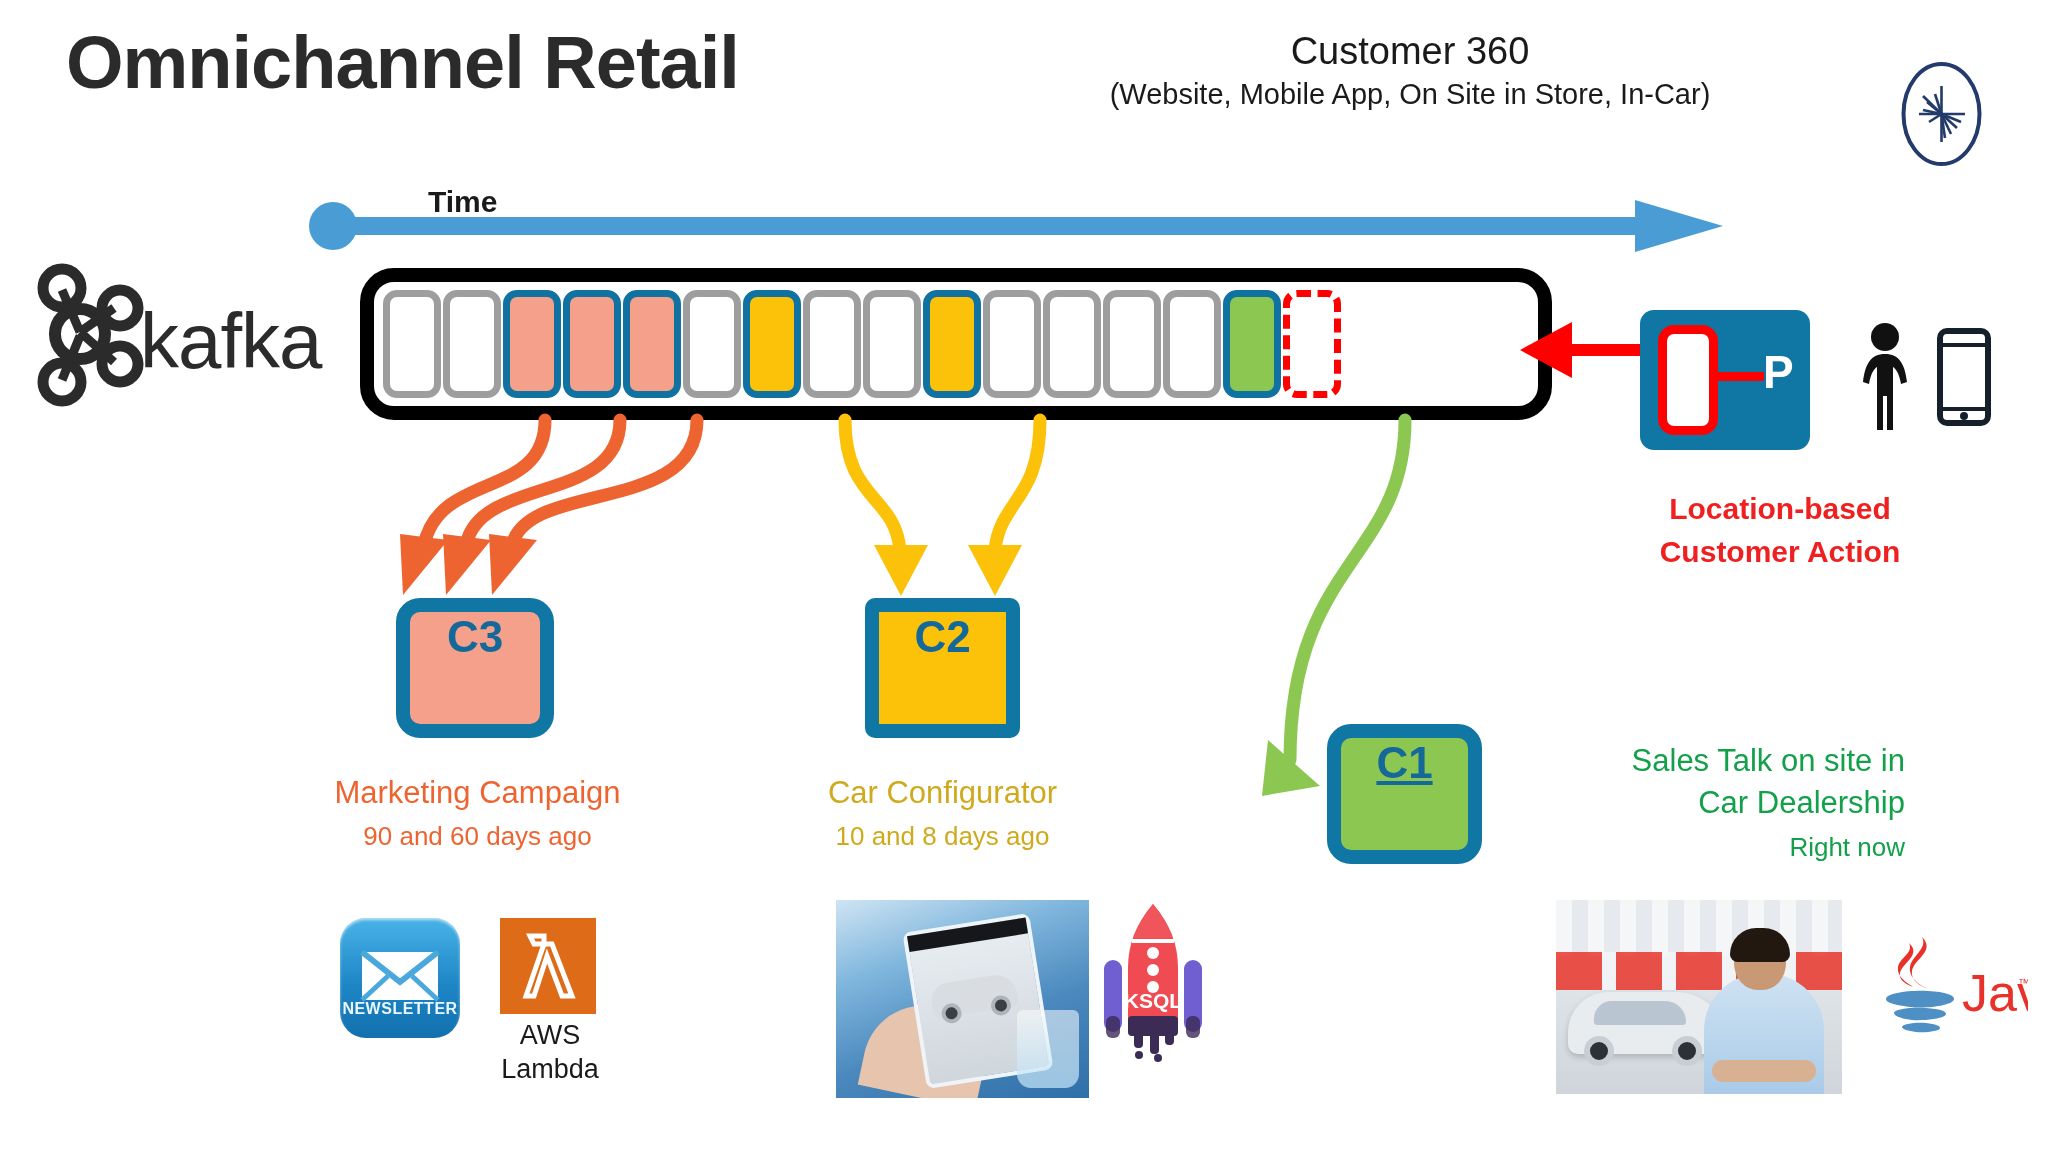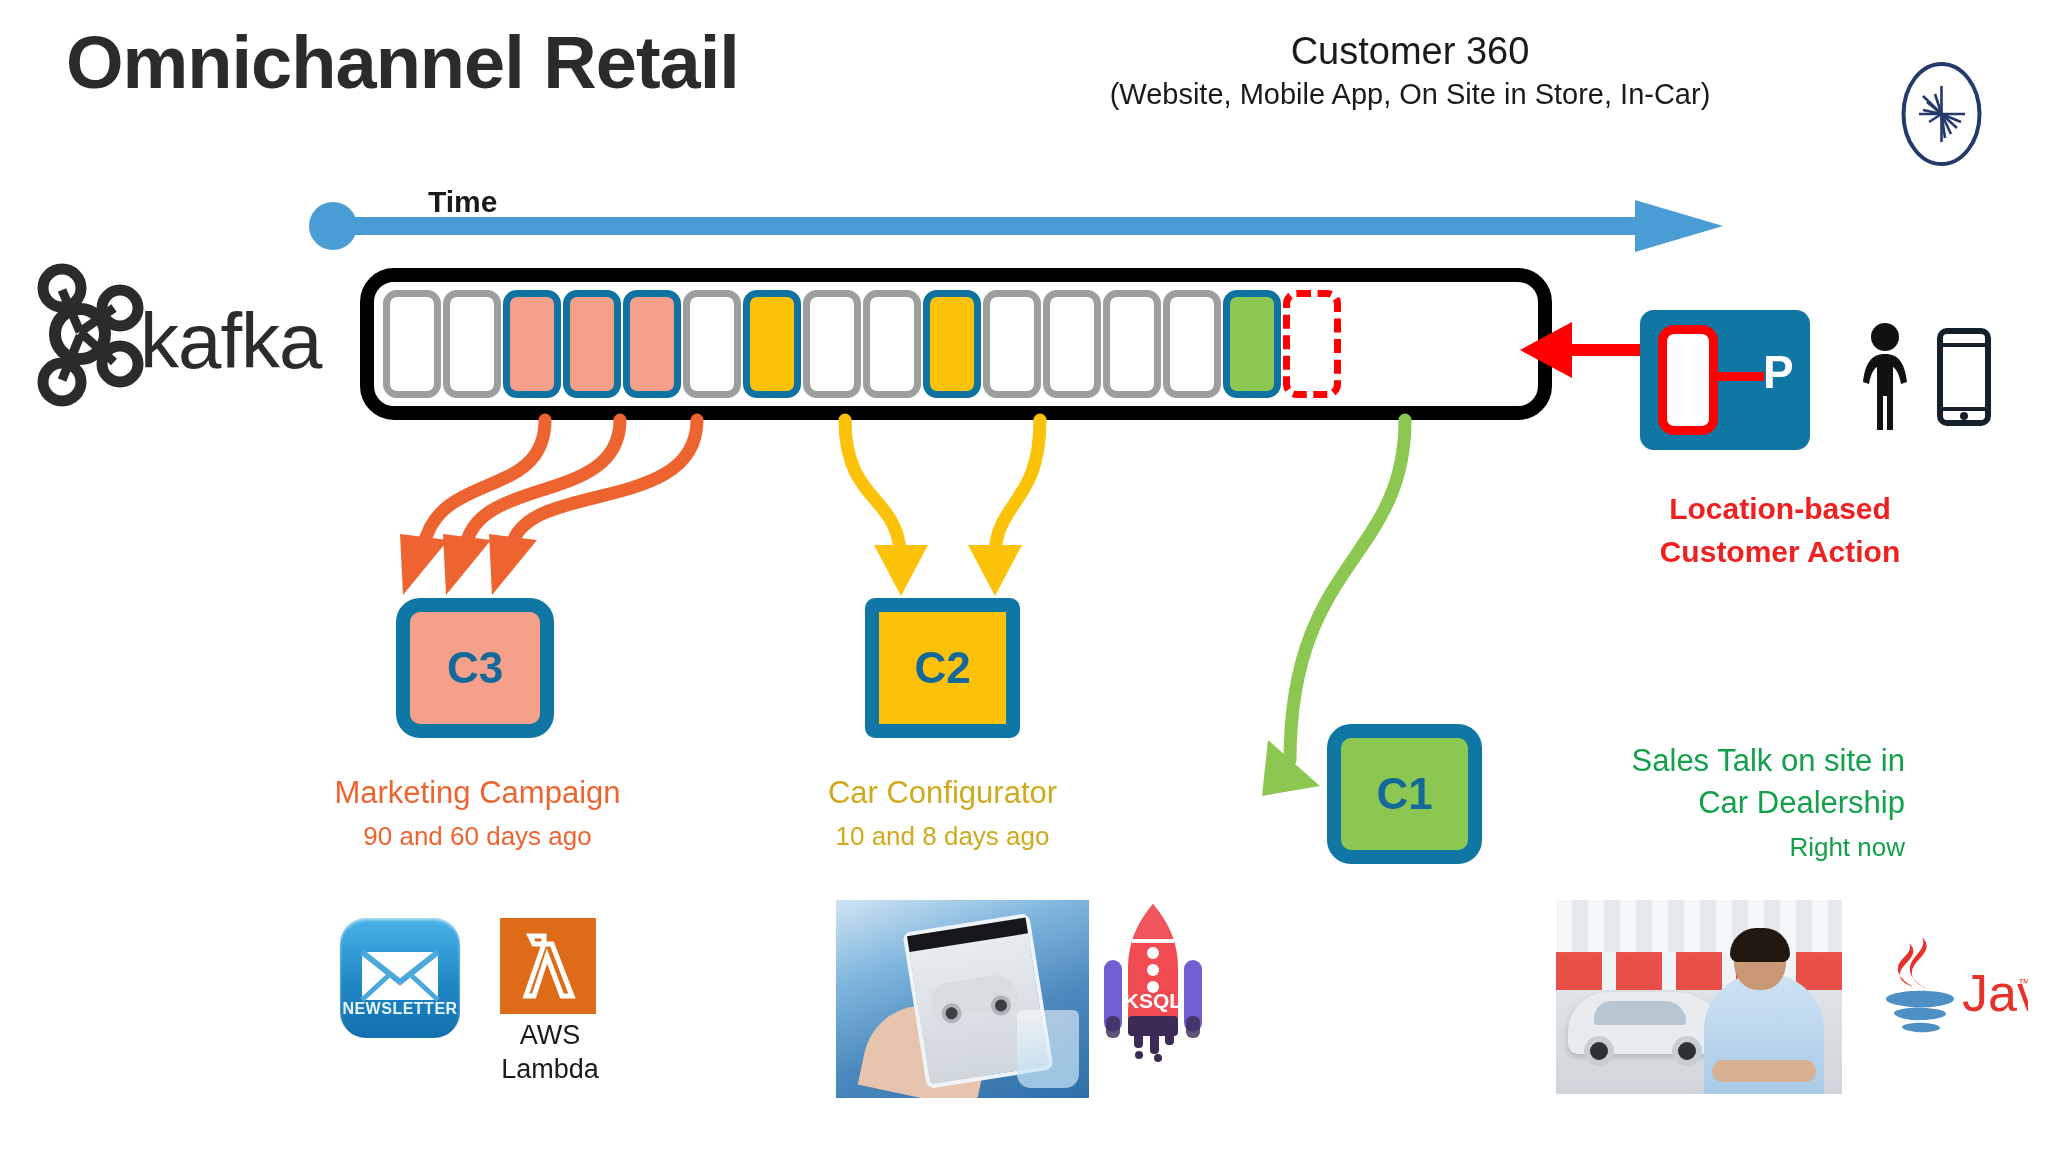--- a/index.html
+++ b/index.html
@@ -129,26 +129,26 @@
     width: 400px; text-align: center;
     color: #ef2020; font-size: 30px; line-height: 43px; font-weight: bold;
   }
 
   
   .consumer {
     position: absolute;
     border: 14px solid #1076a3;
     border-radius: 24px;
     box-sizing: border-box;
-    display: flex; align-items: center; justify-content: center;
+    display: flex; align-items: flex-start; justify-content: center;
     font-size: 44px; font-weight: bold; color: #14699a;
   }
   #c3-box { left: 396px; top: 598px; width: 158px; height: 140px; background: #f4a08a; }
   #c2-box { left: 865px; top: 598px; width: 155px; height: 140px; background: #fcc20a; border-radius: 10px; }
-  #c1-box { left: 1327px; top: 724px; width: 155px; height: 140px; background: #8cc751; }
+  #c1-box { left: 1327px; top: 724px; width: 155px; height: 140px; background: #8cc751; text-decoration: underline; }
 
   .cap { position: absolute; text-align: center; }
   #c3-cap { left: 285px; top: 772px; width: 385px; color: #ee6430; }
   #c3-cap .t1 { font-size: 31px; line-height: 42px; }
   #c3-cap .t2 { font-size: 26px; line-height: 44px; }
   #c2-cap { left: 765px; top: 772px; width: 355px; color: #ceaa1c; }
   #c2-cap .t1 { font-size: 31px; line-height: 42px; }
   #c2-cap .t2 { font-size: 26px; line-height: 44px; }
   #c1-cap { left: 1510px; top: 740px; width: 395px; color: #12a04a; text-align: right; }
   #c1-cap .t1 { font-size: 31px; line-height: 42px; }

